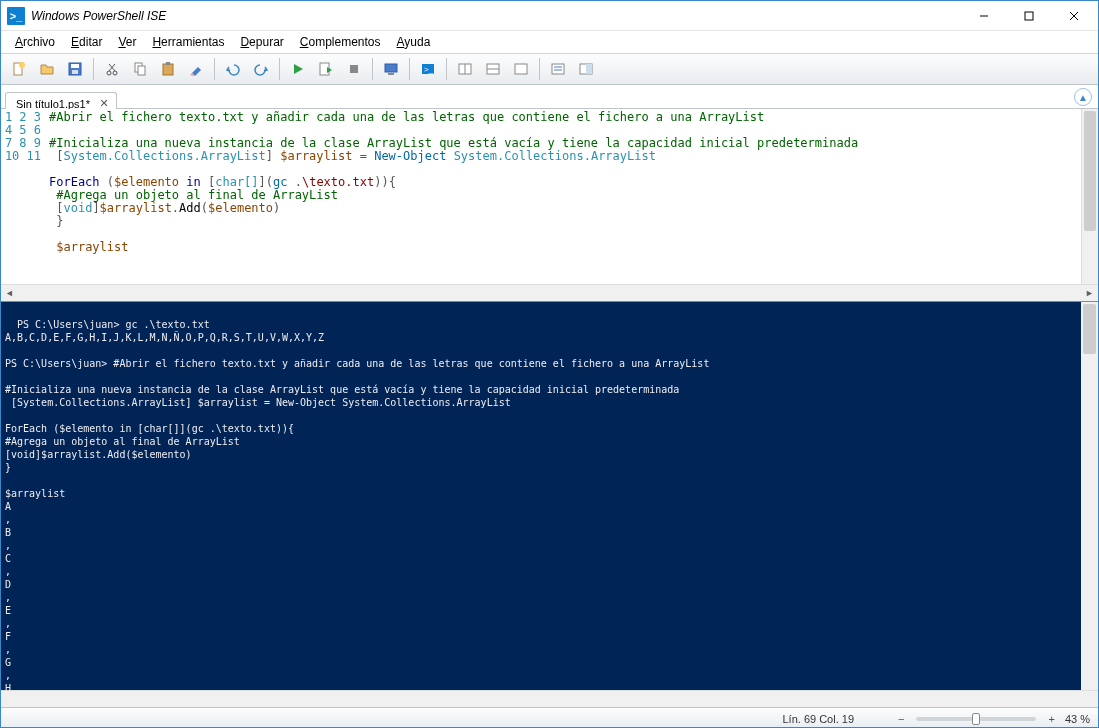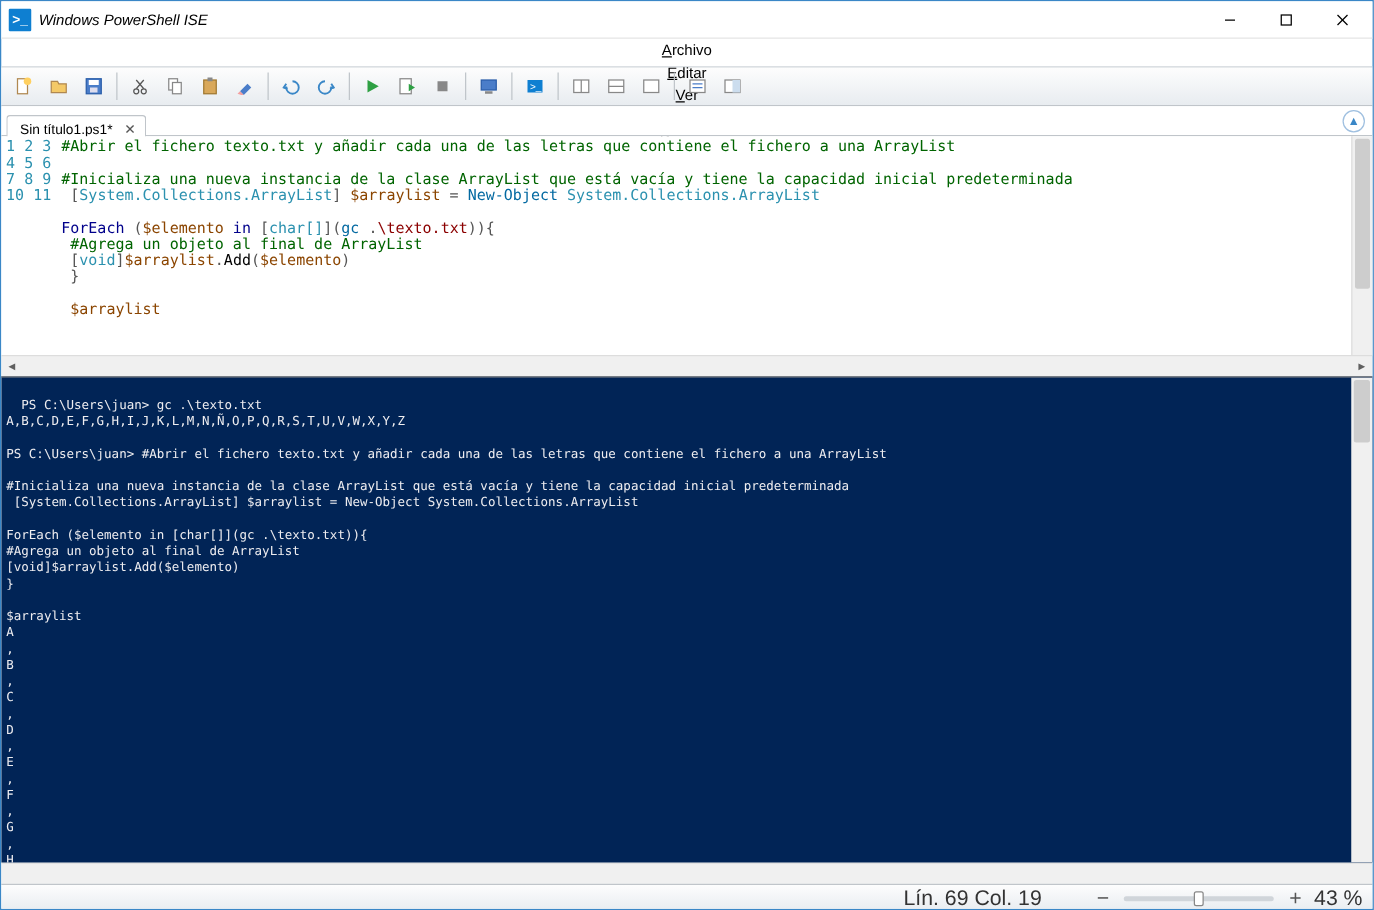--- a/index.html
+++ b/index.html
@@ -1,21 +1,21 @@
 <!DOCTYPE html>
 <html><head>
 <meta charset="utf-8">
 <style>
 *{box-sizing:border-box;margin:0;padding:0;}
 body{font-family:"Segoe UI",Tahoma,sans-serif;font-size:12px;background:#fff;overflow:hidden;width:1099px;height:728px;border:1px solid #3a87c7;}
 .titlebar{height:30px;background:#fff;display:flex;align-items:center;padding:0 2px;border-bottom:1px solid #e5e5e5;}
 .titlebar .app-icon{width:18px;height:18px;margin:0 6px 0 4px;background:#0e7fd1;display:flex;align-items:center;justify-content:center;color:#fff;font-size:11px;font-weight:bold;border-radius:1px;}
 .titlebar .title{flex:1;font-size:12px;color:#000;font-style:italic;}
 .titlebar .winbtn{width:45px;height:28px;display:flex;align-items:center;justify-content:center;font-family:sans-serif;color:#333;}
-.menubar{height:22px;display:flex;align-items:center;padding:0 6px;gap:0;flex-direction:column;}
+.menubar{height:22px;display:flex;align-items:center;padding:0 6px;gap:0;}
 .menubar span{padding:2px 8px;color:#000;cursor:default;}
 .menubar span u{text-decoration:underline;}
 .toolbar{height:32px;background:linear-gradient(#fdfdfd,#e8ecf0);border-top:1px solid #d0d5da;border-bottom:1px solid #c0c5ca;display:flex;align-items:center;padding:0 4px;gap:0;}
 .toolbar .tbtn{width:24px;height:24px;margin:0 2px;display:flex;align-items:center;justify-content:center;border-radius:2px;}
 .toolbar .sep{width:1px;height:22px;background:#c0c5ca;margin:0 4px;}
 .toolbar svg{width:16px;height:16px;}
 .tabbar{height:24px;background:#fff;display:flex;align-items:flex-end;padding:2px 4px 0 4px;position:relative;border-bottom:1px solid #c0c5ca;}
 .tab{display:flex;align-items:center;height:22px;padding:0 6px 0 10px;background:#fff;border:1px solid #c0c5ca;border-bottom:none;border-radius:3px 3px 0 0;font-size:11px;position:relative;top:6px;}
 .tab .close{margin-left:8px;width:12px;height:12px;display:flex;align-items:center;justify-content:center;color:#555;font-size:11px;}
 .tabbar .sidebtn{position:absolute;right:6px;top:3px;width:18px;height:18px;border:1px solid #a0c0e0;border-radius:9px;display:flex;align-items:center;justify-content:center;color:#3a87c7;font-size:10px;background:#fff;}
@@ -31,21 +31,21 @@
 .c-string{color:#8b0000;}
 .editor-scroll{position:absolute;right:0;top:0;bottom:0;width:17px;background:#f0f0f0;border-left:1px solid #ddd;}
 .editor-scroll .thumb{position:absolute;left:2px;right:2px;top:2px;height:120px;background:#cdcdcd;border-radius:2px;}
 .hscroll{height:17px;background:#f0f0f0;border-top:1px solid #ddd;display:flex;}
 .hscroll .arrow{width:17px;display:flex;align-items:center;justify-content:center;color:#606060;font-size:9px;}
 .hscroll .track{flex:1;}
 .console{height:389px;background:#012456;color:#eeedf0;font-family:"Lucida Console",Consolas,monospace;font-size:10px;line-height:13px;padding:3px 4px;white-space:pre;overflow:hidden;position:relative;border-top:1px solid #888;}
 .console .scroll{position:absolute;right:0;top:0;bottom:0;width:17px;background:#f0f0f0;}
 .console .scroll .thumb{position:absolute;left:2px;right:2px;top:2px;height:50px;background:#cdcdcd;border-radius:2px;}
 .hscroll2{height:17px;background:#f0f0f0;border-top:1px solid #ddd;}
-.statusbar{height:22px;background:linear-gradient(#fdfdfd,#e8ecf0);border-top:1px solid #c0c5ca;display:flex;align-items:center;padding:0 8px;font-size:17px;color:#333;}
+.statusbar{height:22px;background:linear-gradient(#fdfdfd,#e8ecf0);border-top:1px solid #c0c5ca;display:flex;align-items:center;padding:0 8px;font-size:11px;color:#333;}
 .statusbar .spacer{flex:1;}
 .statusbar .slider{width:120px;height:4px;background:#d0d5da;margin:0 8px;position:relative;border-radius:2px;}
 .statusbar .slider .knob{position:absolute;top:-4px;left:56px;width:8px;height:12px;background:#fff;border:1px solid #888;border-radius:2px;}
 .statusbar .sbtn{padding:0 4px;color:#555;}
 </style>
 </head>
 <body>
 
 <div class="titlebar">
   <div class="app-icon">&gt;_</div>

